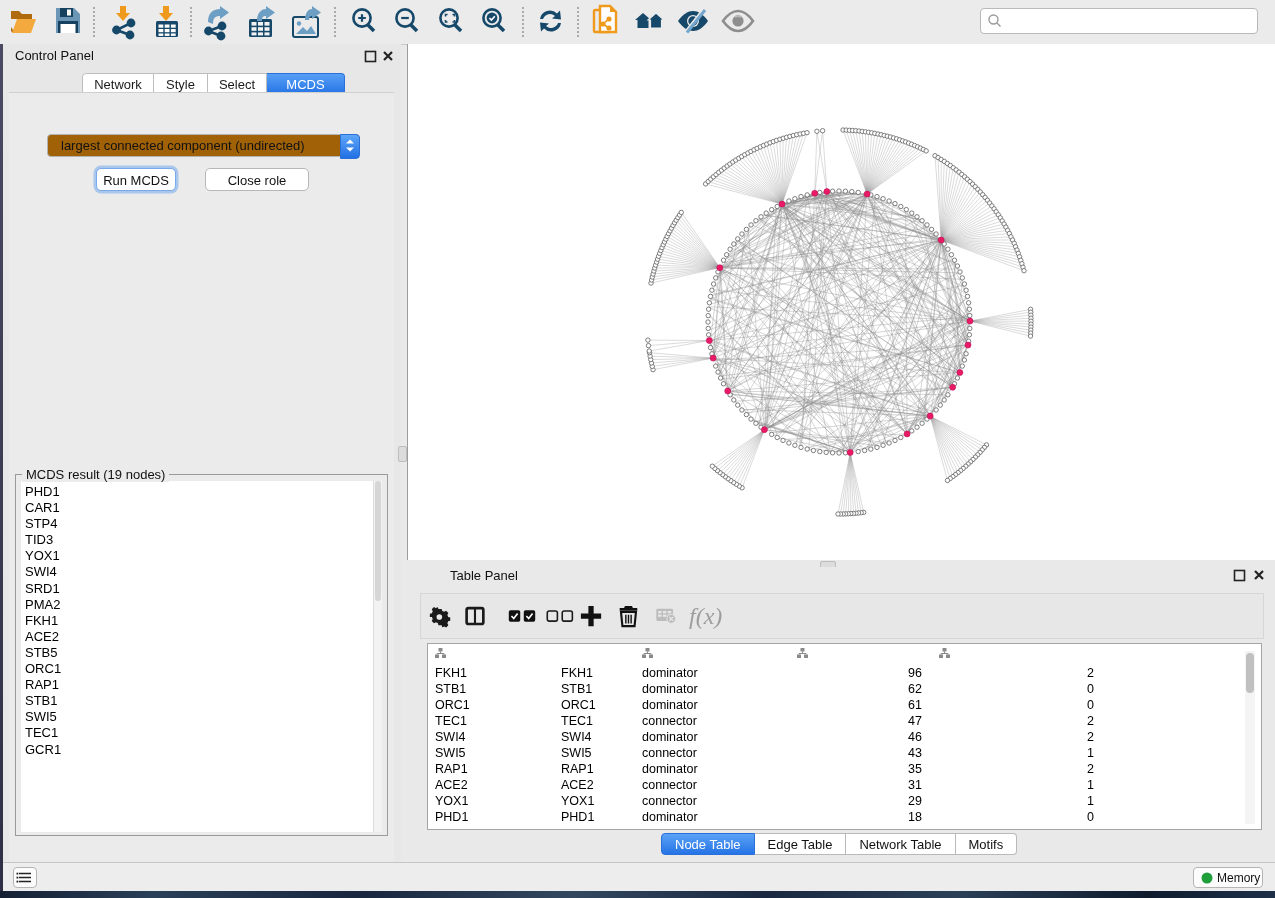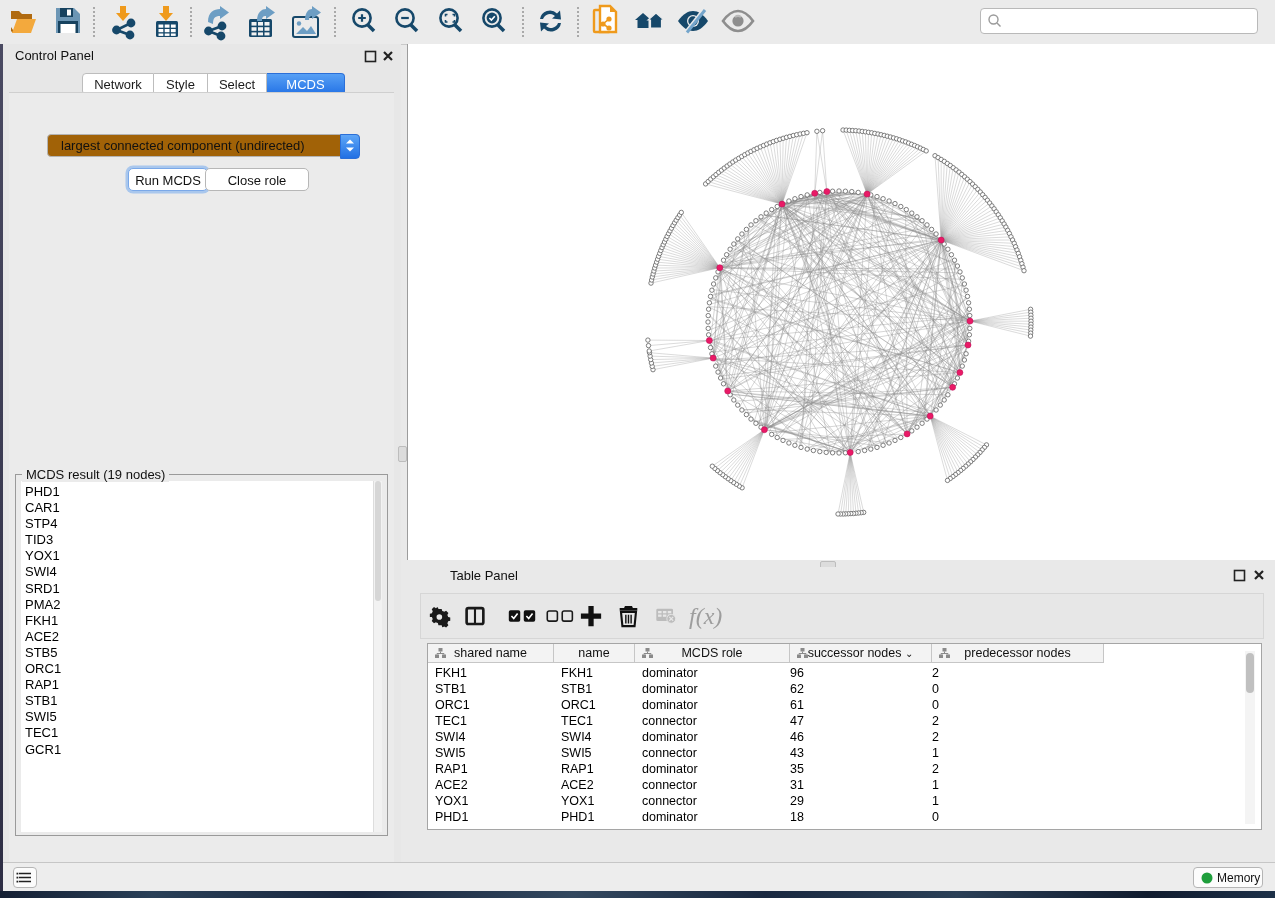--- a/index.html
+++ b/index.html
@@ -39,21 +39,21 @@
 #nettitle{left:0;top:0;width:868px;height:19px;background:linear-gradient(#f6f6f6,#dedede);border-bottom:1px solid #ababab;}
 .light{position:absolute;top:3.5px;width:12px;height:12px;border-radius:50%;}
 #nettxt{position:absolute;top:2px;left:69px;width:868px;text-align:center;font-size:13px;color:#1a1a1a;}
 
 #tpanel{left:407px;top:567px;width:868px;height:295px;background:#e9e9e9;}
 #ttools{position:absolute;left:13px;top:26px;width:842px;height:44px;background:#e7e7e7;border:1px solid #d6d6d6;}
 #tblwrap{position:absolute;left:20px;top:76px;width:835px;height:187px;background:#fff;border:1px solid #a5a5a5;box-sizing:border-box;}
 .hrow{position:absolute;left:0;top:0;height:19px;background:#f3f3f3;border-bottom:1px solid #c6c6c6;box-sizing:border-box;}
 .hcell{position:absolute;top:0;height:18px;border-right:1px solid #c6c6c6;box-sizing:border-box;font-size:12.5px;color:#111;text-align:center;line-height:18px;}
 .trow{position:absolute;font-size:12.5px;color:#000;height:16px;line-height:16px;}
-.num{position:absolute;text-align:left;}
+.num{position:absolute;text-align:right;}
 
 .btab{height:22px;line-height:22px;font-size:13px;text-align:center;background:#fff;
  border:1px solid #b9b9b9;border-left:none;color:#111;box-sizing:border-box;padding:0 13px;}
 .btab.first{border-left:1px solid #b9b9b9;border-radius:4px 0 0 4px;}
 .btab.sel{background:linear-gradient(#5aa3f6,#2573e6);color:#fff;border-color:#2b6fd8;border-radius:4px 0 0 4px;}
 .btab.last{border-radius:0 4px 4px 0;}
 
 #statusbar{left:0;top:862px;width:1275px;height:29px;background:#ededed;border-top:1px solid #c6c6c6;box-sizing:border-box;}
 #listbtn{position:absolute;left:13px;top:4px;width:24px;height:21px;background:#fcfcfc;border:1px solid #b5b5b5;border-radius:4px;box-sizing:border-box;}
 #membtn{position:absolute;left:1193px;top:4px;width:70px;height:21px;background:#fcfcfc;border:1px solid #b5b5b5;border-radius:4px;box-sizing:border-box;font-size:12px;color:#111;}
@@ -224,21 +224,21 @@
       <div class="tab sel" style="width:78px;">MCDS</div>
   </div>
   <div class="abs" style="left:7px;top:48px;width:385px;height:797px;background:#ebebeb;border-top:1px solid #cfcfcf;"></div>
   <div id="dropdown">
     <div class="txt">largest connected component (undirected)</div>
     <div class="step"><svg width="18" height="21">
           <path d="M5 8.5 L9 4.5 L13 8.5 z" fill="#fff"></path>
           <path d="M5 12.5 L9 16.5 L13 12.5 z" fill="#fff"></path>
         </svg></div>
   </div>
-  <div class="btn" style="left:94px;top:124px;width:80px;box-shadow:0 0 0 2.5px rgba(125,175,238,.6);border-color:#7aa8e8;margin-left:32px;">Run MCDS</div>
+  <div class="btn" style="left:94px;top:124px;width:80px;box-shadow:0 0 0 2.5px rgba(125,175,238,.6);border-color:#7aa8e8;">Run MCDS</div>
   <div class="btn" style="left:203px;top:124px;width:104px;">Close role</div>
   <div id="mcdsbox" class="abs"></div>
   <div id="mcdslist" class="abs">PHD1<br>CAR1<br>STP4<br>TID3<br>YOX1<br>SWI4<br>SRD1<br>PMA2<br>FKH1<br>ACE2<br>STB5<br>ORC1<br>RAP1<br>STB1<br>SWI5<br>TEC1<br>GCR1</div>
   <div id="mcdssb" class="abs">
       <div class="th"></div>
     </div>
   <div id="mcdslabel" class="abs">MCDS result (19 nodes)</div>
 </div>
 
 <div class="abs" style="left:398px;top:446px;width:7px;height:14px;background:#dcdcdc;border:1px solid #bdbdbd;border-radius:2px;"></div>
@@ -1142,27 +1142,20 @@
             <rect x="13" y="6.6" width="4" height="2.6"></rect>
           </g>
           <circle cx="17" cy="11.5" r="5" fill="#8a8a8a" stroke="#e7e7e7" stroke-width="1"></circle>
           <path d="M14.8 9.3 l4.4 4.4 M19.2 9.3 l-4.4 4.4" stroke="#e7e7e7" stroke-width="1.4"></path>
         </g>
       <text x="268" y="30" font-family="Liberation Serif,serif" font-style="italic" font-size="24" fill="#9d9d9d">f(x)</text>
     </svg>
   </div>
 
   <div id="tblwrap">
-    <div class="hrow" style="width:676px;">
-      <div class="hcell" style="left:0;width:126px;">shared name</div>
-      <div class="hcell" style="left:126px;width:81px;">name</div>
-      <div class="hcell" style="left:207px;width:155px;">MCDS role</div>
-      <div class="hcell" style="left:362px;width:142px;">successor nodes <span style="font-size:10px;">⌄</span></div>
-      <div class="hcell" style="left:504px;width:172px;">predecessor nodes</div>
-    </div>
     <svg width="676" height="19" style="position:absolute;left:0;top:0;pointer-events:none">
       <g fill="#8a8a8a">
           <g transform="translate(7,4)">
             <rect x="3.5" y="0" width="4" height="3.5"></rect>
             <rect x="0" y="6.5" width="4" height="3.5"></rect>
             <rect x="7" y="6.5" width="4" height="3.5"></rect>
             <path d="M5.5 3.5 v2 M2 6.5 v-1 h7 v1" stroke="#8a8a8a" fill="none"></path>
           </g>
       <g transform="translate(214,4)">
             <rect x="3.5" y="0" width="4" height="3.5"></rect>
@@ -1250,20 +1243,26 @@
 <div class="trow" style="left:0;top:165px;width:817px;">
         <span style="position:absolute;left:7px;">PHD1</span>
         <span style="position:absolute;left:133px;">PHD1</span>
         <span style="position:absolute;left:214px;">dominator</span>
         <span class="num" style="left:362px;width:132px;">18</span>
         <span class="num" style="left:504px;width:162px;">0</span>
       </div>
     <div class="abs" style="left:817px;top:7px;width:10px;height:173px;background:#f4f4f4;"></div>
     <div class="abs" style="left:818px;top:9px;width:8px;height:40px;background:#c0c0c0;border-radius:4px;"></div>
   </div>
+  <div class="tabrow" style="left:254px;top:266px;">
+    <div class="btab sel first">Node Table</div>
+      <div class="btab">Edge Table</div>
+      <div class="btab">Network Table</div>
+      <div class="btab last">Motifs</div>
+  </div>
 </div>
 
 <div id="statusbar" class="abs">
   <div id="listbtn"><svg width="22" height="19">
         <g stroke="#222" stroke-width="1.6">
           <path d="M5 5.5 h12 M5 9.5 h12 M5 13.5 h12"></path>
         </g>
         <g fill="#222">
           <rect x="2.5" y="4.7" width="1.8" height="1.8"></rect>
           <rect x="2.5" y="8.7" width="1.8" height="1.8"></rect>

